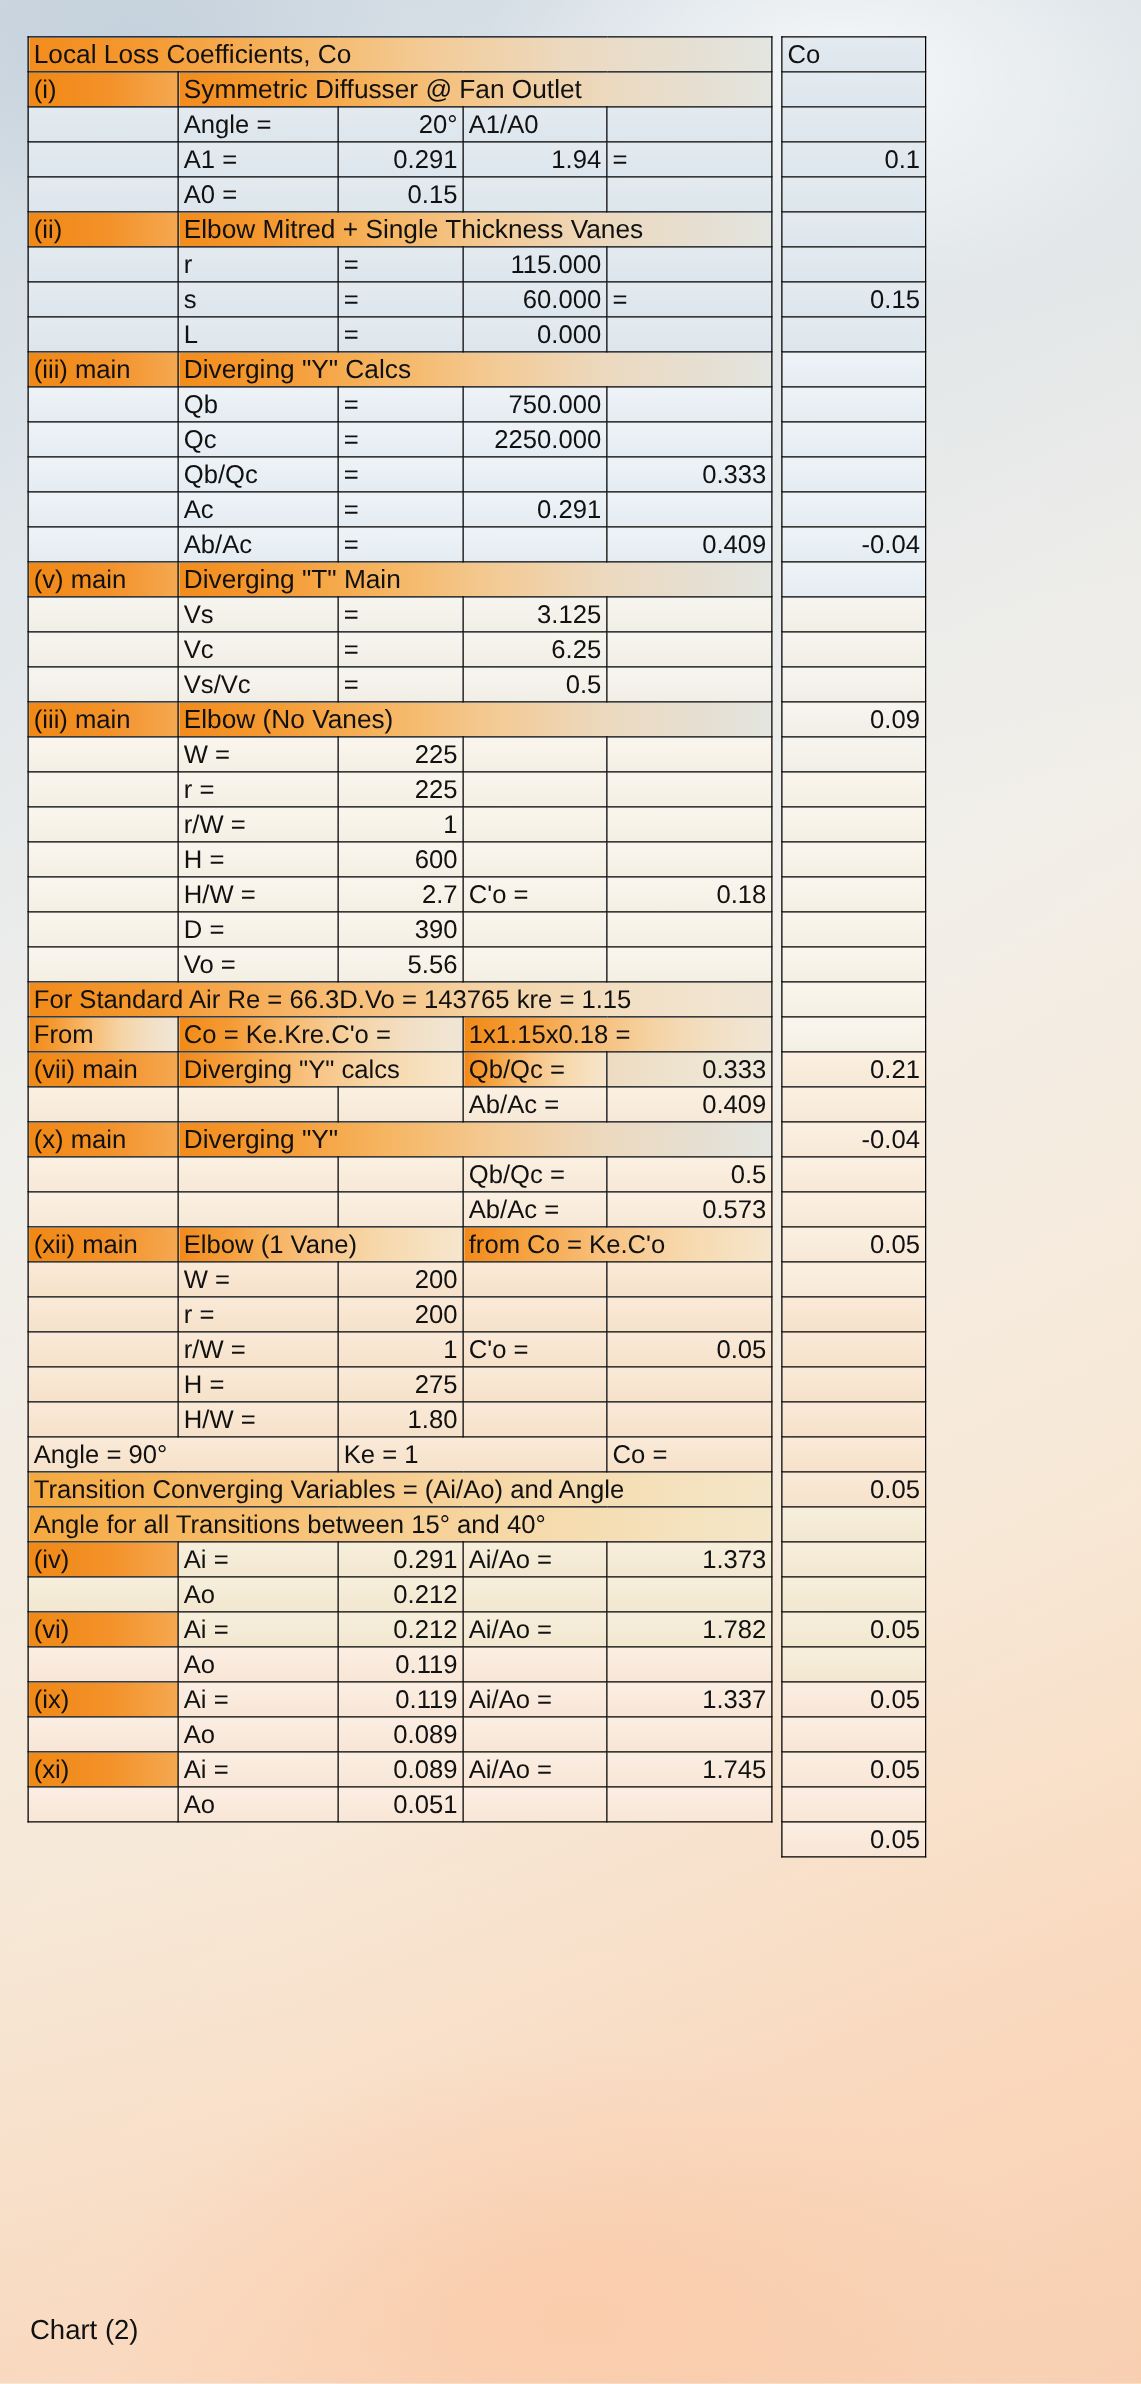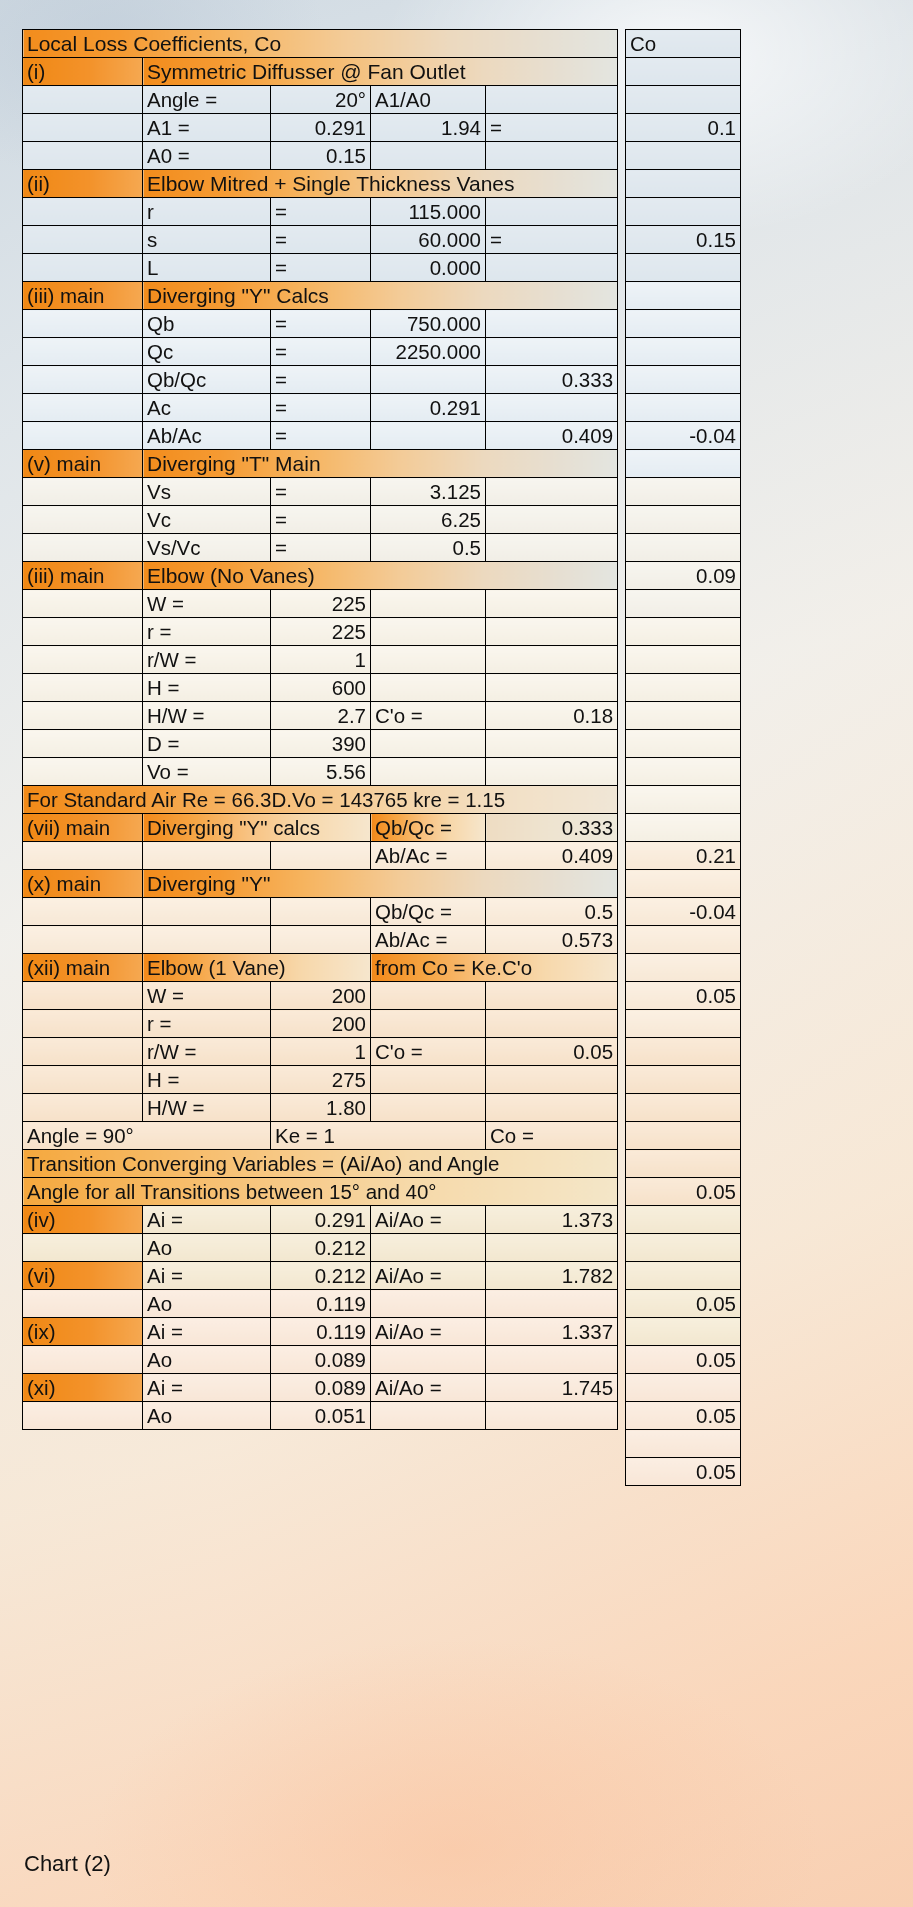--- a/index.html
+++ b/index.html
@@ -271,20 +271,25 @@
           <td class="cream" colspan="1"></td>
           <td class="cream l" colspan="1">Vo =</td>
           <td class="cream r" colspan="1">5.56</td>
           <td class="cream l" colspan="1"></td>
           <td class="cream r" colspan="1"></td>
         </tr>
         <tr>
           <td class="hdr-b l" colspan="5">For Standard Air Re = 66.3D.Vo = 143765 kre = 1.15</td>
         </tr>
         <tr>
+          <td class="hdr-b l" colspan="1">From</td>
+          <td class="hdr-b l" colspan="2">Co = Ke.Kre.C'o =</td>
+          <td class="hdr-b l" colspan="2">1x1.15x0.18 =</td>
+        </tr>
+        <tr>
           <td class="hdr-idx l" colspan="1">(vii) main</td>
           <td class="hdr-c l" colspan="2">Diverging "Y" calcs</td>
           <td class="hdr-c l" colspan="1">Qb/Qc =</td>
           <td class="hdr-tail r" colspan="1">0.333</td>
         </tr>
         <tr>
           <td class="peach" colspan="1"></td>
           <td class="peach l" colspan="1"></td>
           <td class="peach r" colspan="1"></td>
           <td class="peach l" colspan="1">Ab/Ac =</td>

